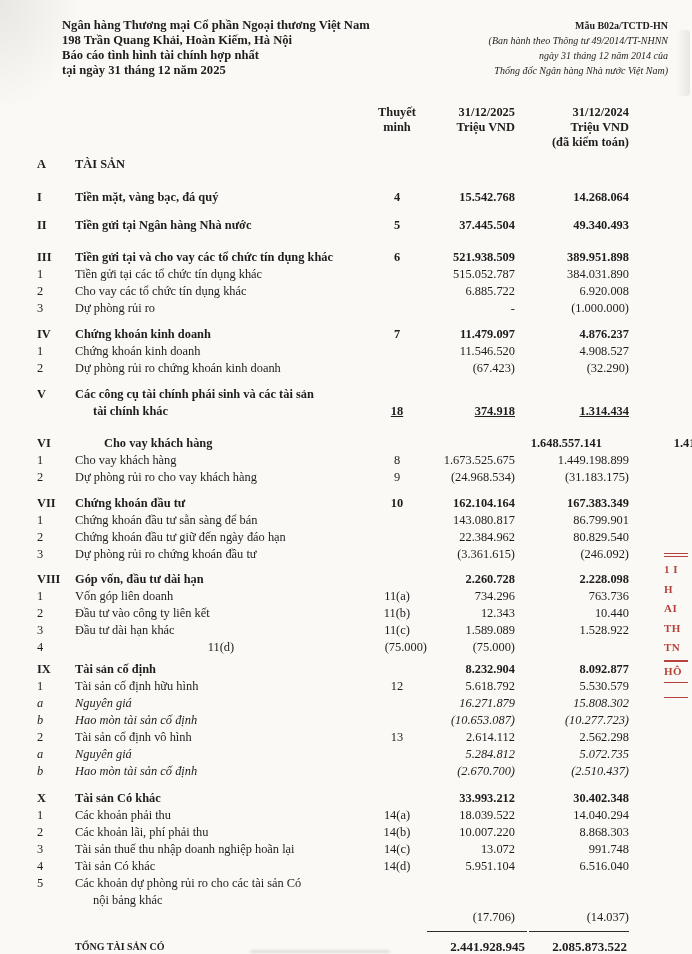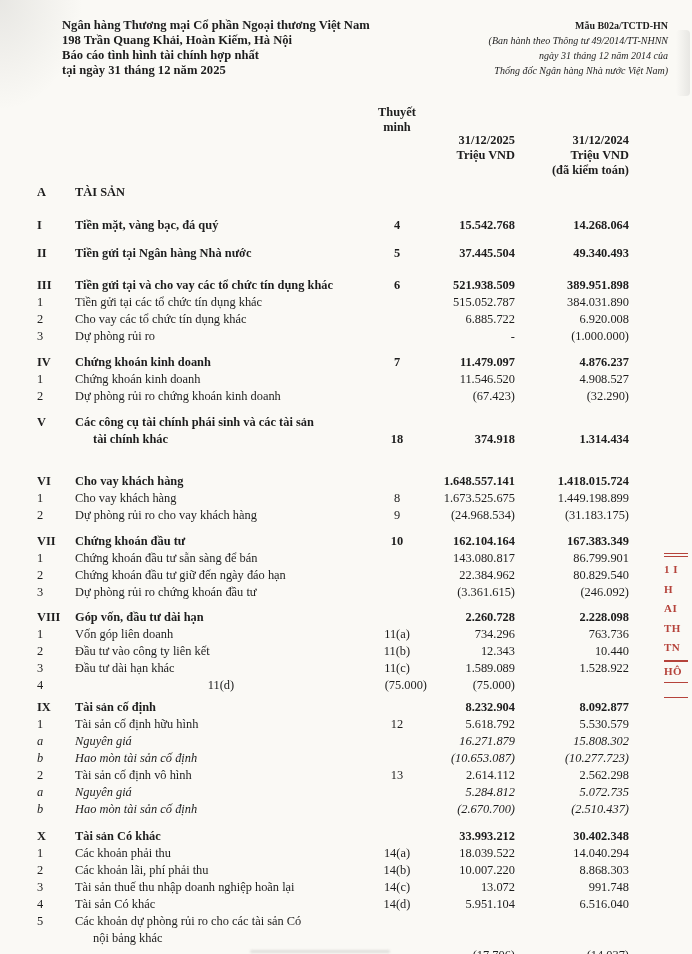--- a/index.html
+++ b/index.html
@@ -27,26 +27,26 @@
   .row { display:grid; grid-template-columns:38px 292px 60px 88px 114px;
          padding-left:37px; font-size:12.4px; line-height:17px; align-items:start; }
   .c-num { white-space:nowrap; }
   .c-lbl { white-space:nowrap; }
   .c-note { text-align:center; white-space:pre-line; }
   .c-v { text-align:right; white-space:nowrap; }
   .lbl2 { padding-left:18px; }
   .lbl2:empty { display:none; }
 
   .colhead { margin-top:27px; font-weight:bold; line-height:15px; }
-  .colhead .c-v { white-space:pre-line;margin-top:28px; }
+  .colhead .c-v { white-space:pre-line; }
 
   .section { font-weight:bold; }
   .atitle  { font-weight:bold; margin-top:6px; }
   .italic  { font-style:italic; }
-  .twoline .c-note, .twoline .c-v { align-self:end; }
+  .twoline .c-note, .twoline .c-v { align-self:end;text-decoration:underline; }
 
   
   .total { margin-top:5px; }
   .total .c-lbl { font-weight:bold; font-size:10px; align-self:center; white-space:nowrap; }
   .tv { display:inline-block; min-width:96px; text-align:right; font-weight:bold; font-size:13px;
         border-top:1.5px solid #2e2e2e; border-bottom:3.5px double #2e2e2e; padding:6px 2px 3px; }
 
   
   .stamp { position:absolute; right:4px; top:551px; width:24px; overflow:hidden;
            font-weight:bold; font-size:11px; line-height:19.5px; letter-spacing:.5px; }
@@ -208,21 +208,21 @@
         <div class="c-num">V</div>
         <div class="c-lbl">
           <div>Các công cụ tài chính phái sinh và các tài sản</div>
           <div class="lbl2">tài chính khác</div>
         </div>
         <div class="c-note">18</div>
         <div class="c-v">374.918</div>
         <div class="c-v">1.314.434</div>
       </div>
 
-      <div class="row section" style="margin-top: 25px;">
+      <div class="row section" style="margin-top: 15px; gap: 29px;">
         <div class="c-num">VI</div>
         <div class="c-lbl">
           <div>Cho vay khách hàng</div>
 
         </div>
         <div class="c-note"></div>
         <div class="c-v">1.648.557.141</div>
         <div class="c-v">1.418.015.724</div>
       </div>
 

